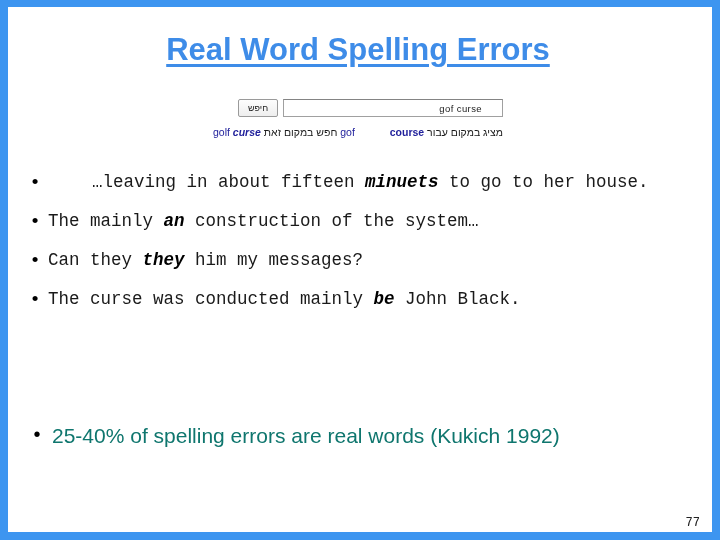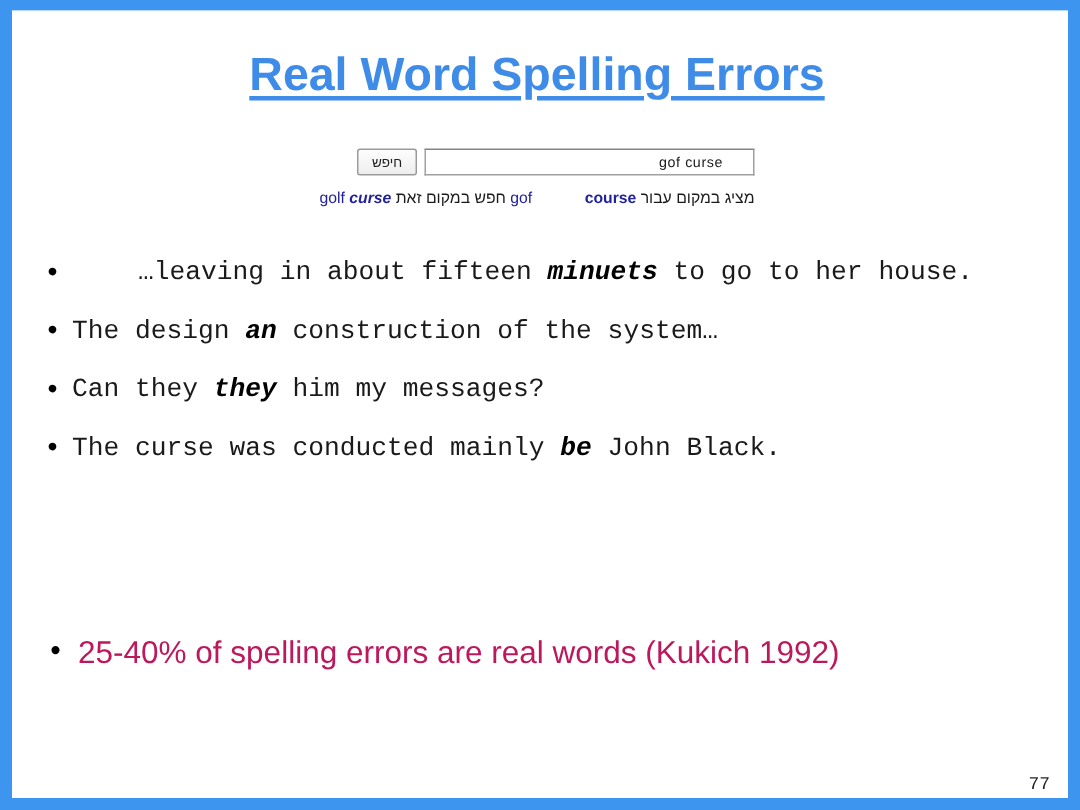--- a/index.html
+++ b/index.html
@@ -177,21 +177,21 @@
     text-align: center;
     font-size: 20px;
     line-height: 31px;
     color: #000000;
   }
   .sans-bullet .txt {
     flex: 1 1 auto;
     font-family: "Liberation Sans", sans-serif;
     font-size: 21px;
     line-height: 34px;
-    color: #be185d;
+    color: #0f766e;
     max-width: 620px;
   }
 
   
   .page-num {
     position: absolute;
     right: 12px;
     bottom: 2px;
     font-family: "Liberation Mono", monospace;
     font-size: 12px;
@@ -221,21 +221,21 @@
 
     <div class="bullets">
 
       <div class="bullet first">
         <span class="dot">•</span>
         <span class="txt"><span>…leaving in about fifteen </span><em>minuets</em><span> to go to her house.</span></span>
       </div>
 
       <div class="bullet">
         <span class="dot">•</span>
-        <span class="txt"><span>The design </span><em>an</em><span> construction of the system…</span></span>
+        <span class="txt"><span>The mainly </span><em>an</em><span> construction of the system…</span></span>
       </div>
 
       <div class="bullet">
         <span class="dot">•</span>
         <span class="txt"><span>Can they </span><em>they</em><span> him my messages?</span></span>
       </div>
 
       <div class="bullet">
         <span class="dot">•</span>
         <span class="txt"><span>The curse was conducted mainly </span><em>be</em><span> John Black.</span></span>

